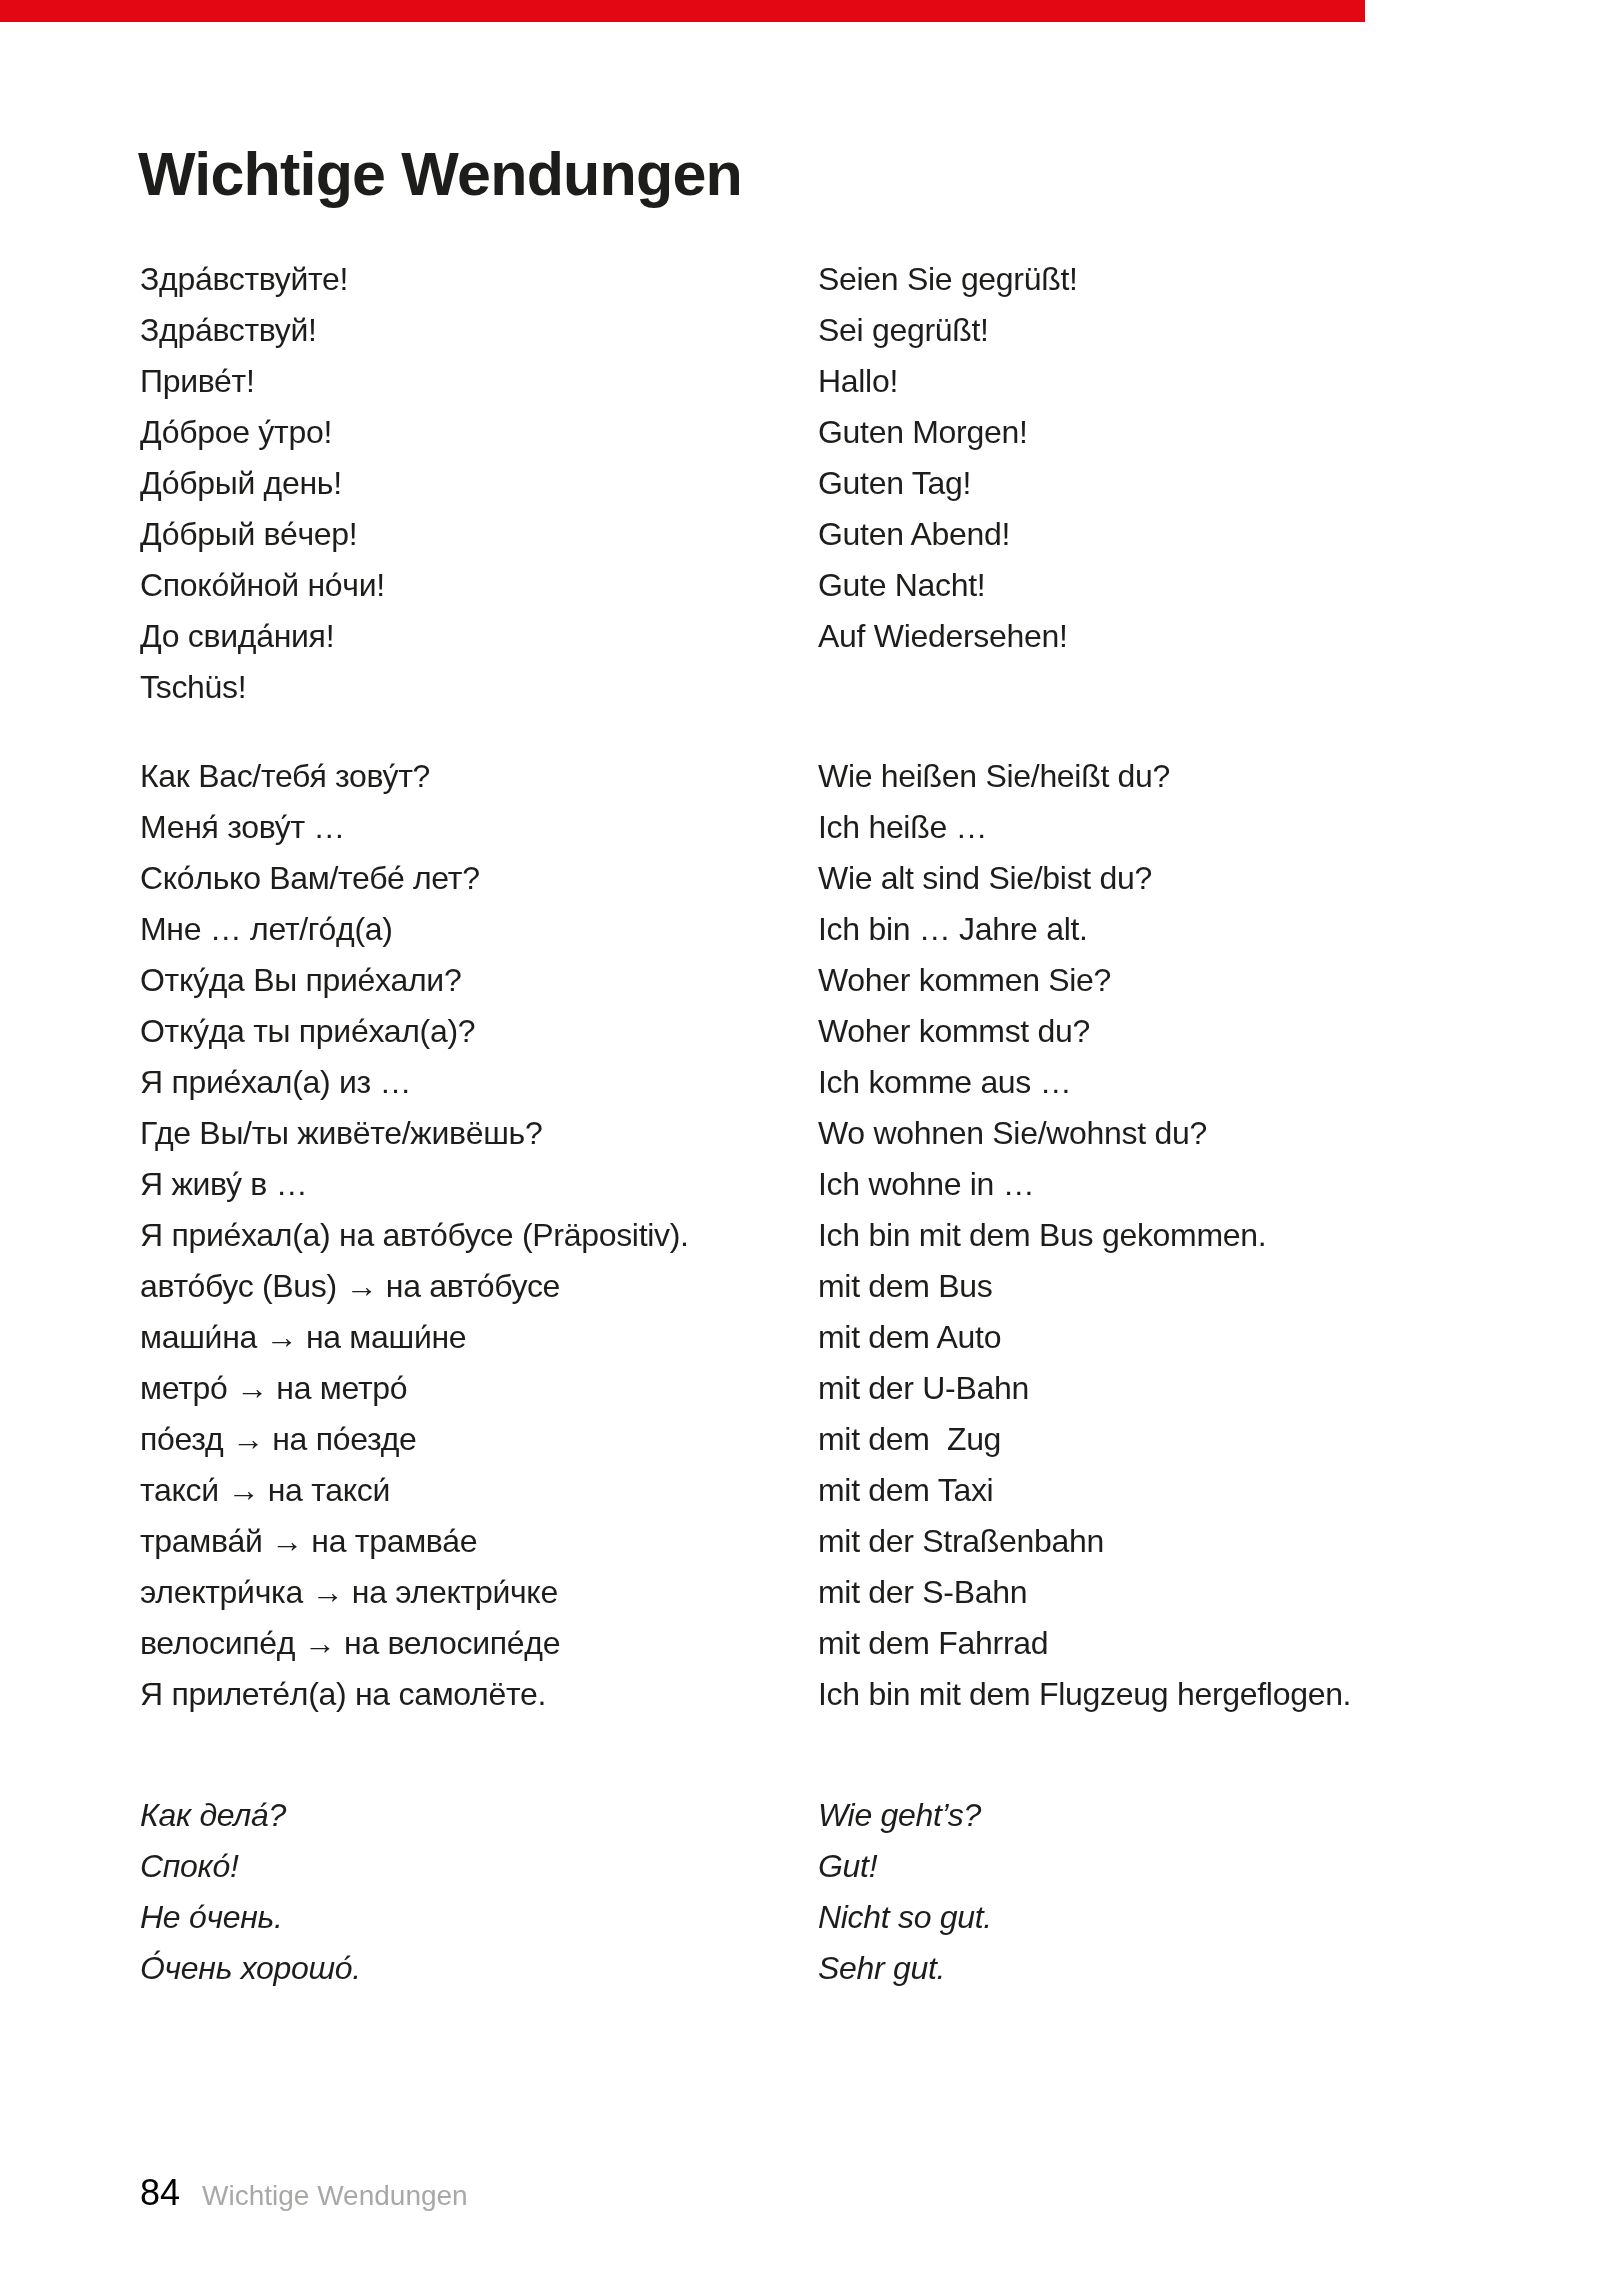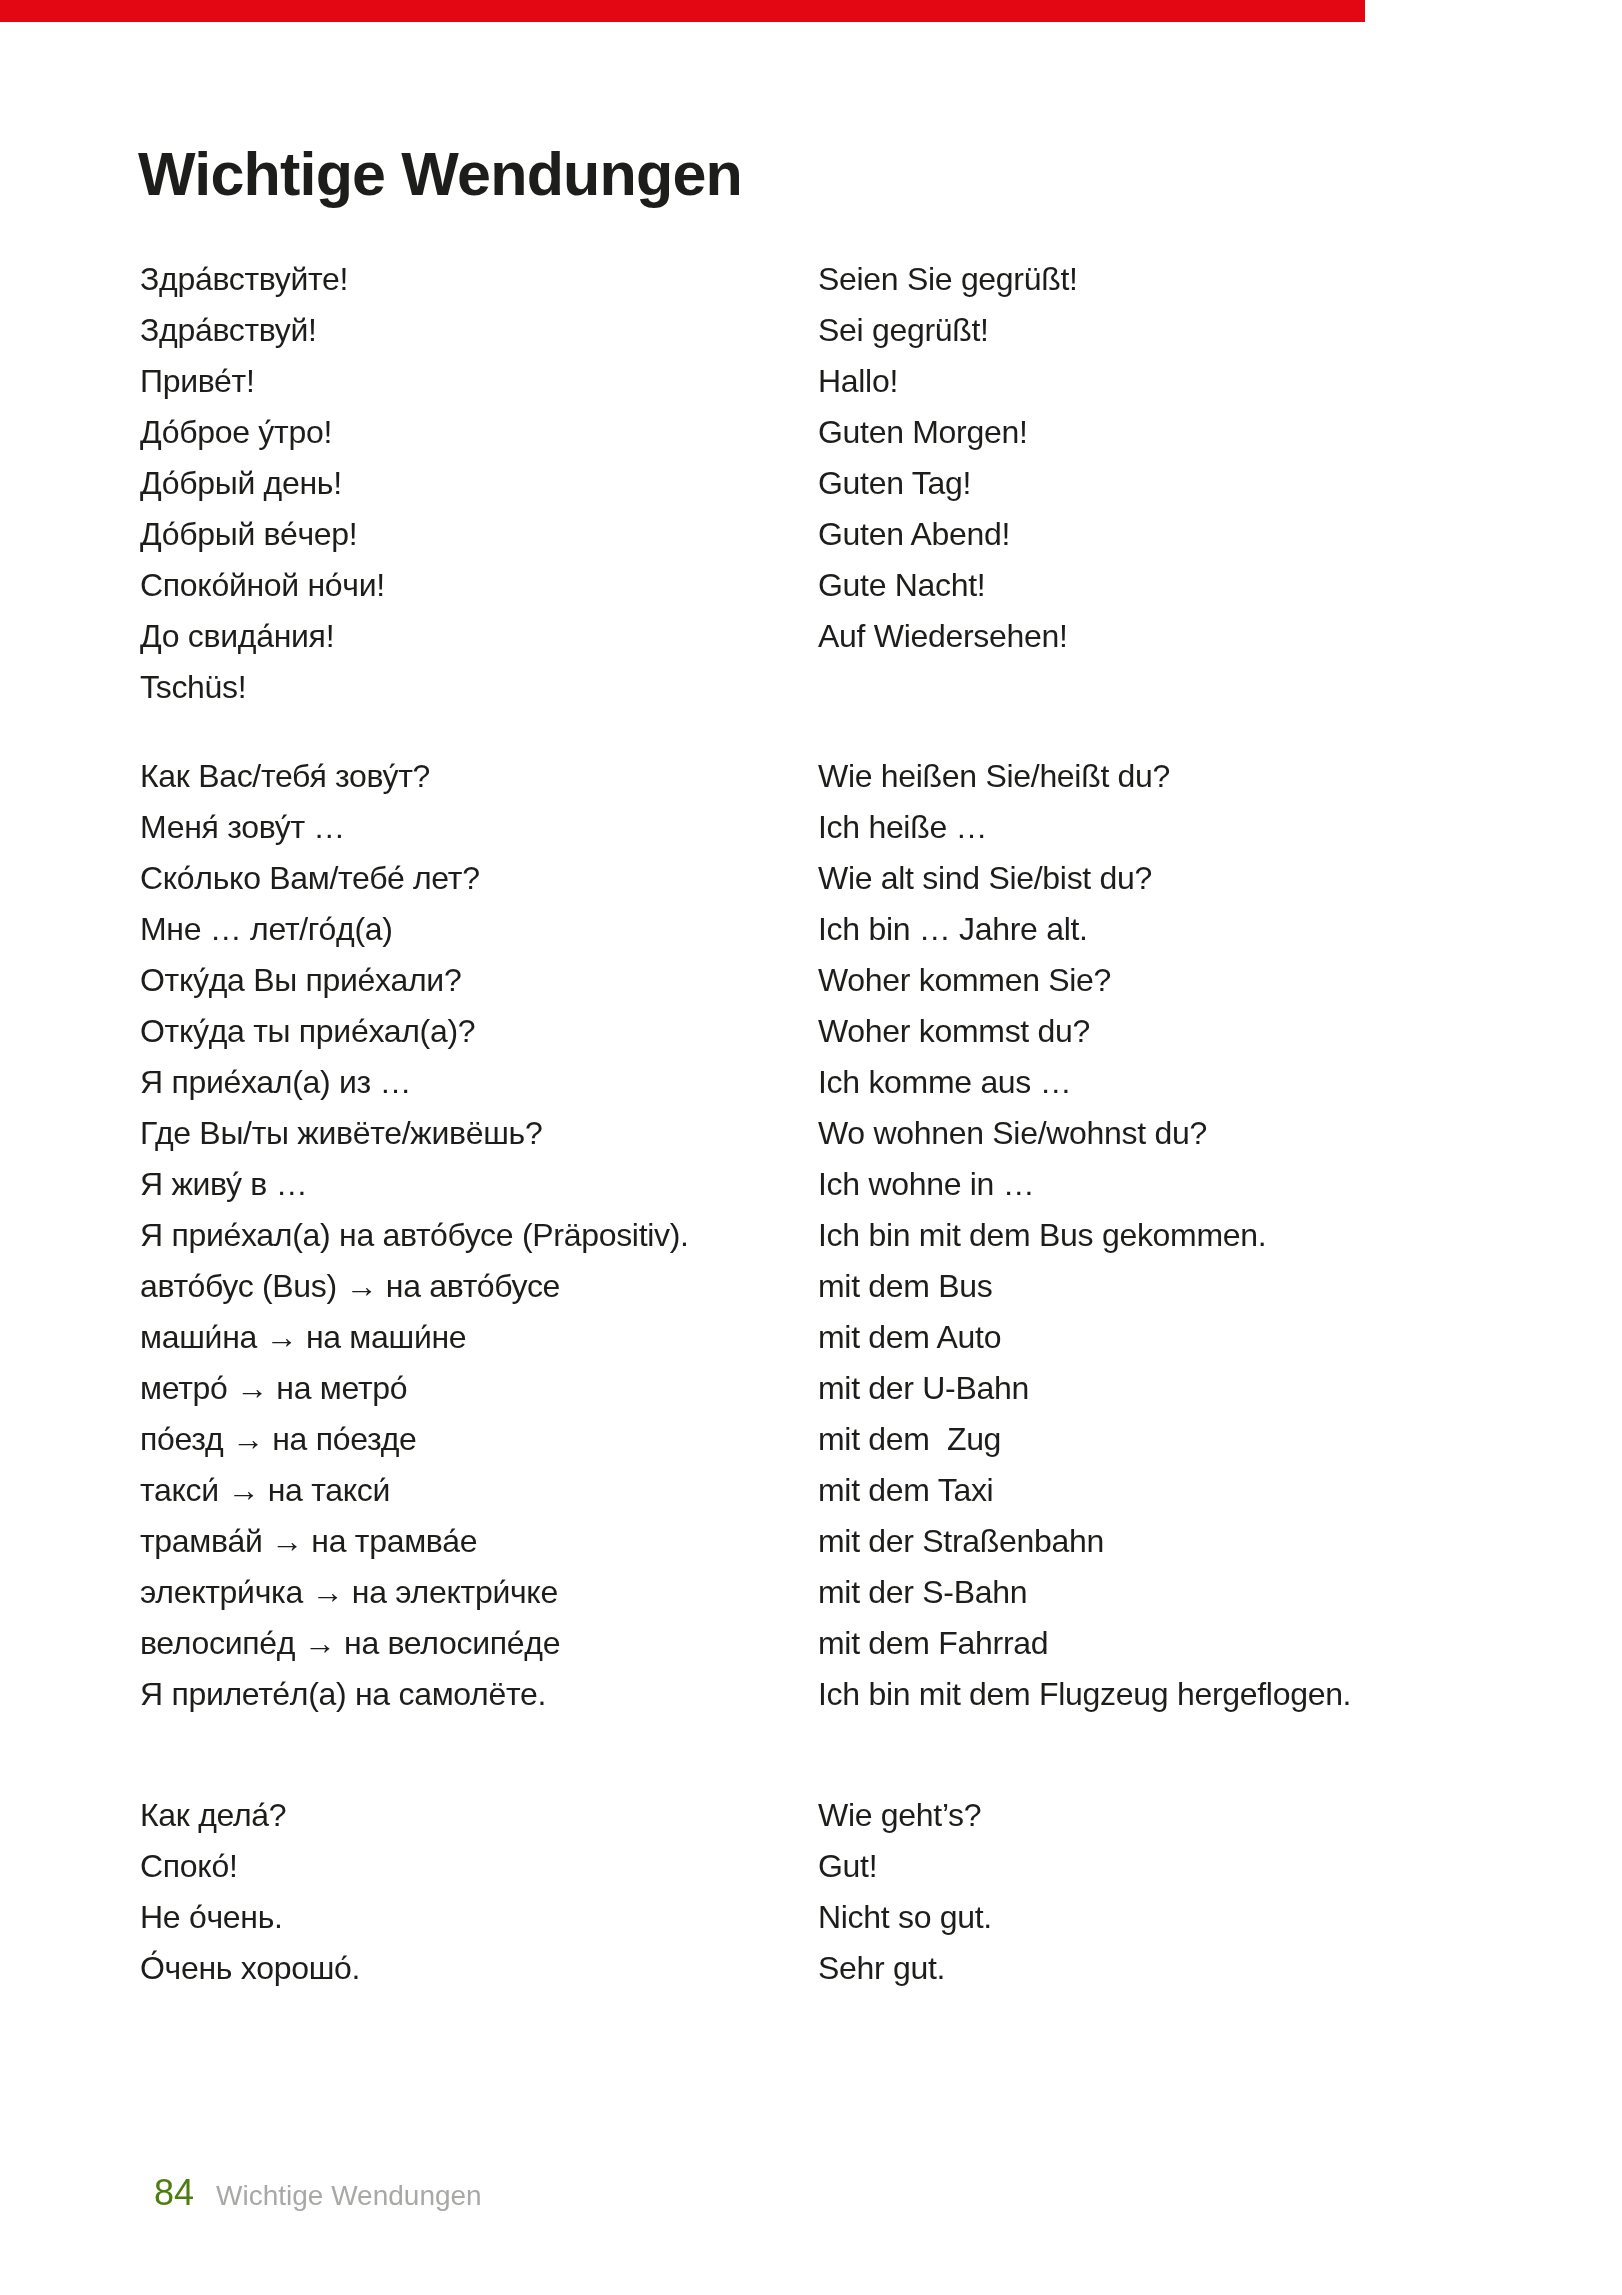--- a/index.html
+++ b/index.html
@@ -32,21 +32,21 @@
     color: #1d1d1b;
     white-space: nowrap;
   }
   .group {
     position: absolute;
     left: 140px;
     width: 1376px;
   }
   .g1 { top: 253px; }
   .g2 { top: 750px; }
-  .g3 { top: 1789px; }
+  .g3 { top: 1789px; font-style: italic; }
   .row {
     display: flex;
     align-items: center;
     height: 51px;
   }
   .ru, .de {
     font-size: 32px;
     line-height: 1;
     letter-spacing: -0.3px;
     color: #1d1d1b;
@@ -61,22 +61,21 @@
     position: absolute;
     left: 140px;
     top: 2175px;
     display: flex;
     align-items: baseline;
     gap: 22px;
   }
   .page-number {
     font-size: 36px;
     line-height: 1;
-    color: #4d7c0f;
-    margin-left: 14px;
+    color: #000000;
   }
   .footer-label {
     font-size: 28px;
     line-height: 1;
     color: #a8a8a7;
   }
 </style>
 </head>
 <body>
 

